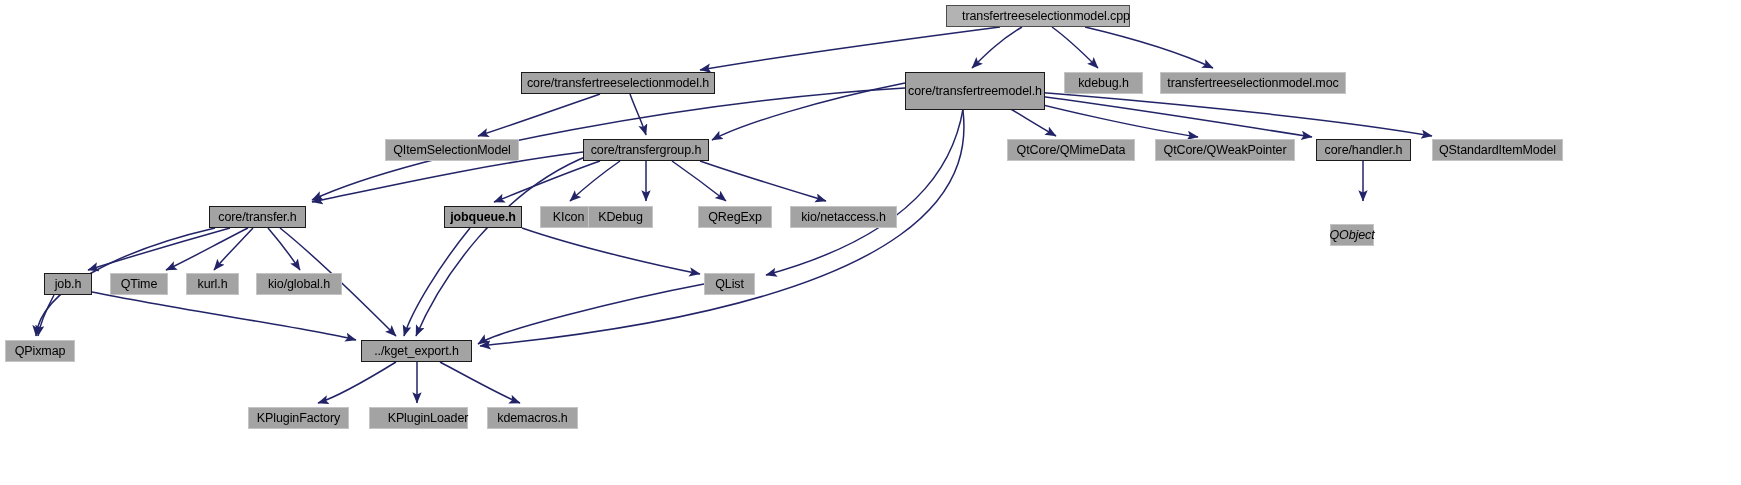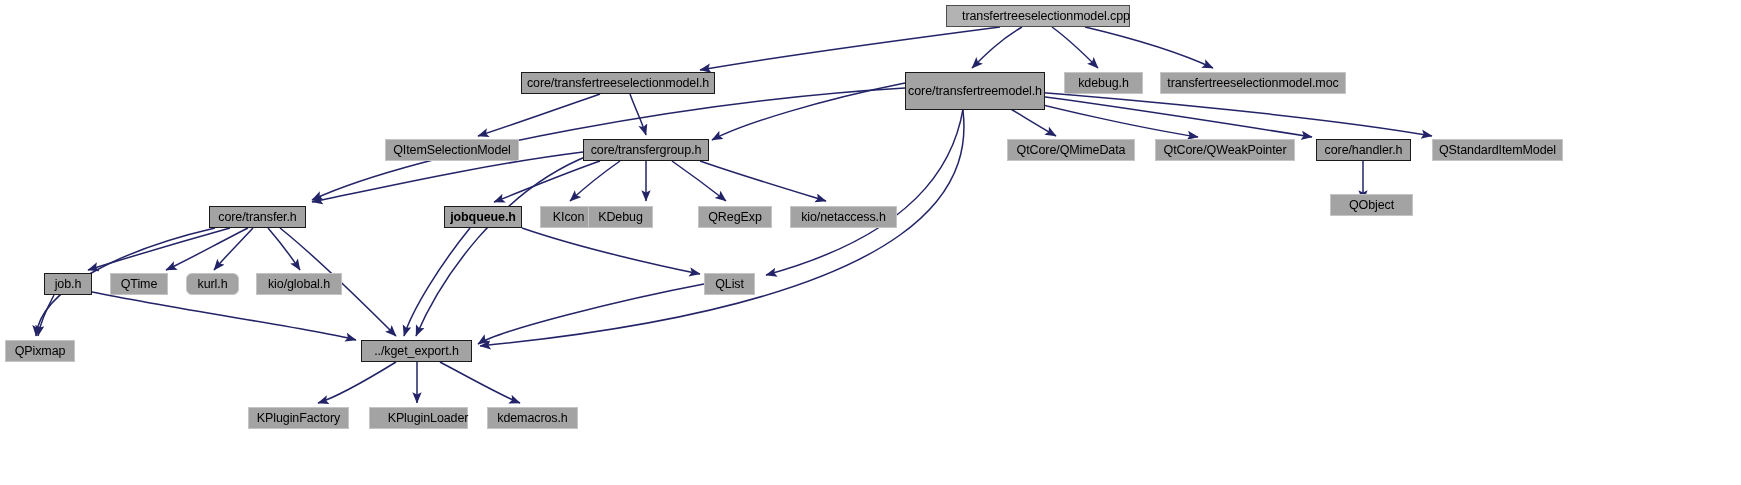--- a/index.html
+++ b/index.html
@@ -147,30 +147,30 @@
       </div>
       <div class="graph-node kind-plain" style="left: 588px; top: 206px; width: 65px; height: 22px;">
         <span class="node-label">KDebug</span>
       </div>
       <div class="graph-node kind-plain" style="left: 698px; top: 206px; width: 74px; height: 22px;">
         <span class="node-label">QRegExp</span>
       </div>
       <div class="graph-node kind-plain" style="left: 790px; top: 206px; width: 107px; height: 22px;">
         <span class="node-label">kio/netaccess.h</span>
       </div>
-      <div class="graph-node kind-plain" style="left: 1330px; top: 194px; width: 83px; height: 22px;">
+      <div class="graph-node kind-plain" style="left: 1330px; top: 224px; width: 44px; height: 22px; font-style: italic;">
         <span class="node-label">QObject</span>
       </div>
       <div class="graph-node kind-header" style="left: 44px; top: 273px; width: 48px; height: 22px;">
         <span class="node-label">job.h</span>
       </div>
       <div class="graph-node kind-plain" style="left: 110px; top: 273px; width: 58px; height: 22px;">
         <span class="node-label">QTime</span>
       </div>
-      <div class="graph-node kind-plain" style="left: 186px; top: 273px; width: 53px; height: 22px; border-radius: 6px;">
+      <div class="graph-node kind-plain" style="left: 186px; top: 273px; width: 53px; height: 22px;">
         <span class="node-label">kurl.h</span>
       </div>
       <div class="graph-node kind-plain" style="left: 256px; top: 273px; width: 86px; height: 22px;">
         <span class="node-label">kio/global.h</span>
       </div>
       <div class="graph-node kind-plain" style="left: 704px; top: 273px; width: 51px; height: 22px;">
         <span class="node-label">QList</span>
       </div>
       <div class="graph-node kind-plain" style="left: 5px; top: 340px; width: 70px; height: 22px;">
         <span class="node-label">QPixmap</span>

